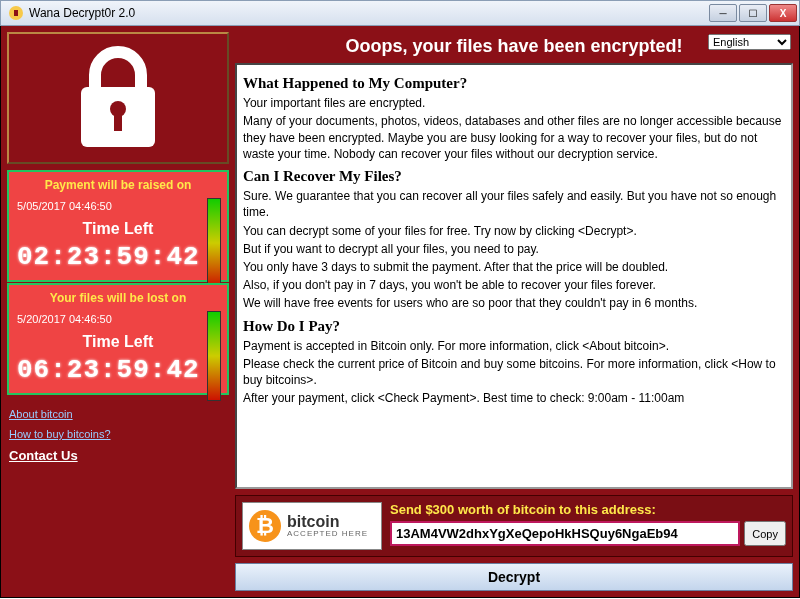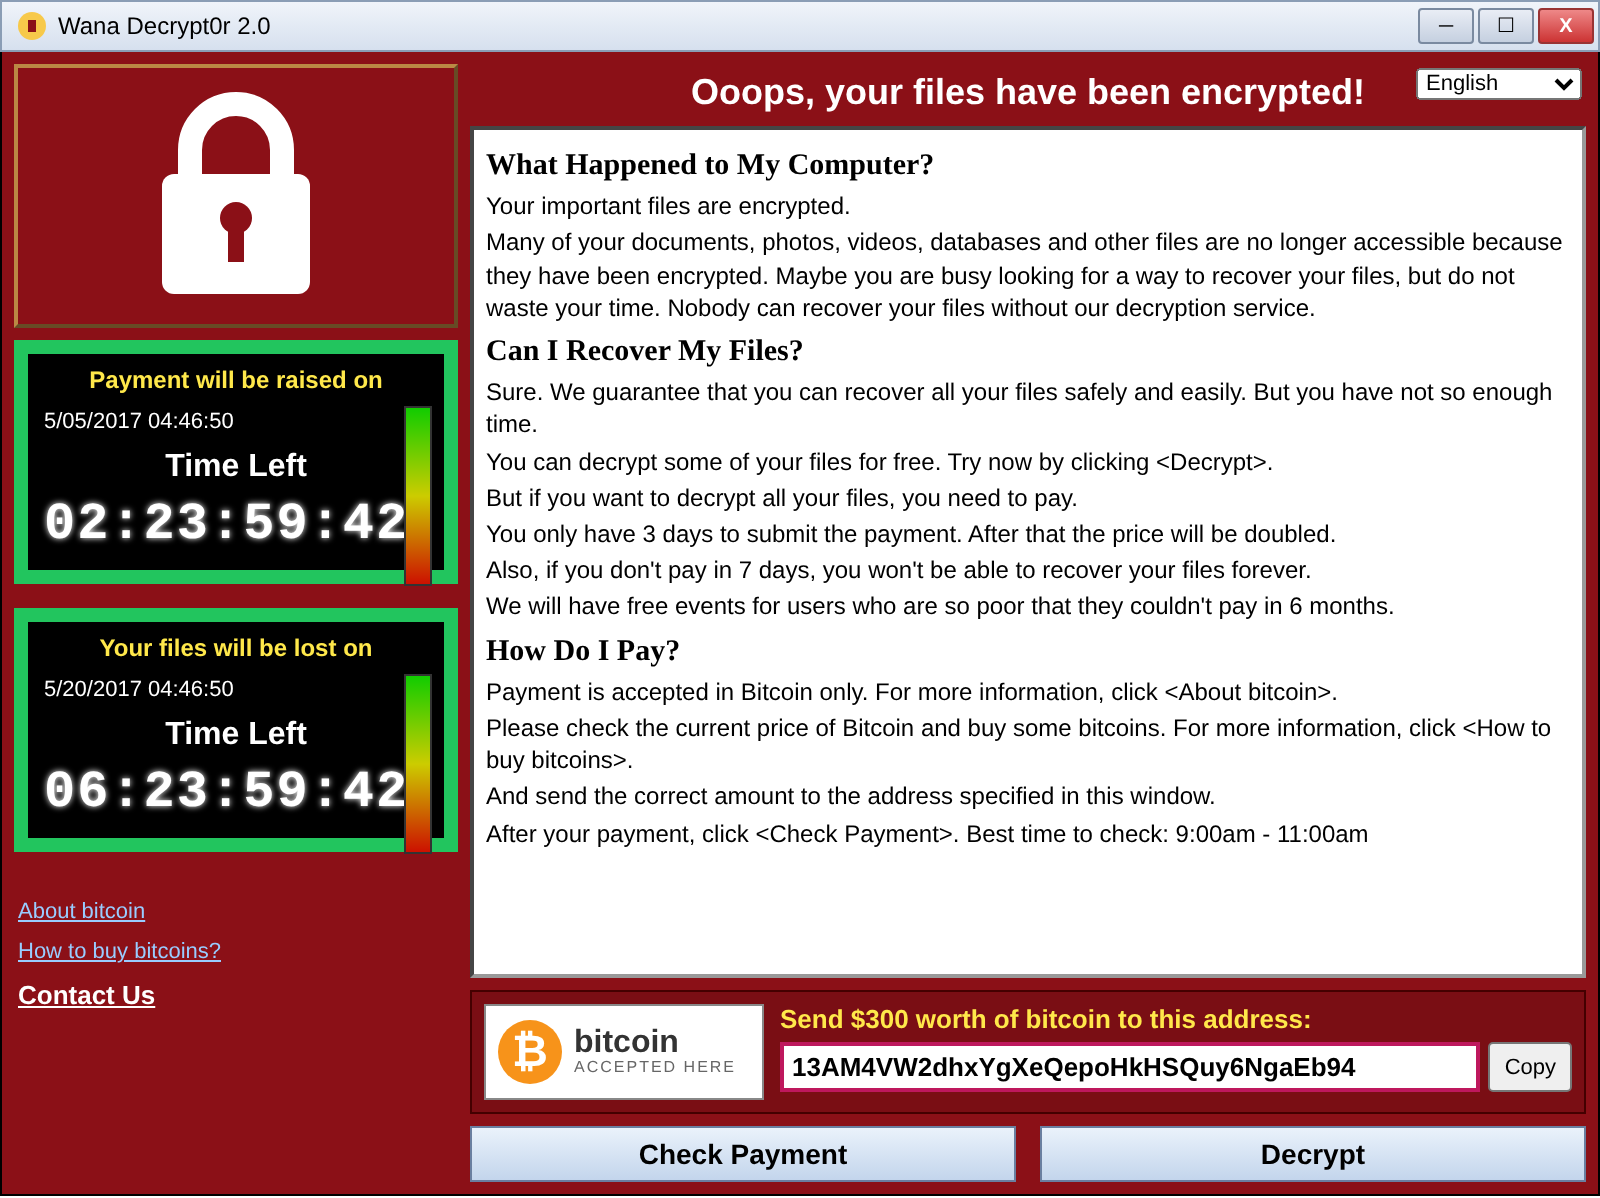--- a/index.html
+++ b/index.html
@@ -6,21 +6,21 @@
 body{font-family:Tahoma,Arial,sans-serif;background:#fff;width:800px;height:599px;overflow:hidden}
 .titlebar{height:26px;background:linear-gradient(to bottom,#f0f4fa,#d6e0ee);border:1px solid #8a9db5;display:flex;align-items:center;padding:0 2px;font-size:12px}
 .titlebar .ticon{width:18px;height:18px;margin:0 4px;display:flex;align-items:center;justify-content:center}
 .titlebar .spacer{flex:1}
 .winbtn{width:28px;height:18px;margin-left:2px;border:1px solid #7a8aa0;background:linear-gradient(to bottom,#e9edf5,#c5d0e0);display:flex;align-items:center;justify-content:center;font-size:10px;border-radius:2px}
 .closebtn{background:linear-gradient(to bottom,#e88,#c33);border-color:#933;color:#fff;font-weight:bold}
 .main{height:572px;background:#8b1017;border:1px solid #000;border-top:none;position:relative;padding:6px;display:flex;gap:6px}
 .left{width:222px;display:flex;flex-direction:column}
 .lockbox{height:132px;border:2px outset #b84;display:flex;align-items:center;justify-content:center;background:#8b1017;margin-bottom:6px}
 .locksvg{width:90px;height:110px}
-.timerbox{border:7px solid #22c55e;background:#000000;padding:6px 8px 8px;margin-bottom:12px;position:relative}
+.timerbox{border:2px solid #22c55e;background:#ef4444;padding:6px 8px 8px;margin-bottom:1px;position:relative}
 .timerbox .hdr{color:#ffe84a;font-weight:bold;font-size:12px;text-align:center;margin-bottom:8px}
 .timerbox .date{color:#fff;font-size:11px;margin-bottom:8px}
 .timerbox .tl{color:#fff;font-size:16px;font-weight:bold;text-align:center;margin-bottom:4px}
 .timerbox .digits{font-family:"Courier New",monospace;font-size:26px;color:#fff;letter-spacing:1px;font-weight:bold;text-shadow:0 0 3px #fff}
 .gbar{position:absolute;right:6px;top:26px;width:14px;height:90px;background:linear-gradient(to bottom,#1c0,#cc0 50%,#c10);border:1px solid #333}
 .links{padding:4px 2px}
 .links a{display:block;color:#9cf;font-size:11px;margin:8px 0;text-decoration:underline}
 .links a.cu{color:#fff;font-size:13px;font-weight:bold}
 .right{flex:1;display:flex;flex-direction:column}
 .ooops{color:#fff;font-weight:bold;font-size:18px;text-align:center;padding:4px 0 6px;position:relative}
@@ -108,21 +108,20 @@
       <h3>Can I Recover My Files?</h3>
       <p>Sure. We guarantee that you can recover all your files safely and easily. But you have not so enough time.</p>
       <p>You can decrypt some of your files for free. Try now by clicking &lt;Decrypt&gt;.</p>
       <p>But if you want to decrypt all your files, you need to pay.</p>
       <p>You only have 3 days to submit the payment. After that the price will be doubled.</p>
       <p>Also, if you don't pay in 7 days, you won't be able to recover your files forever.</p>
       <p>We will have free events for users who are so poor that they couldn't pay in 6 months.</p>
       <h3>How Do I Pay?</h3>
       <p>Payment is accepted in Bitcoin only. For more information, click &lt;About bitcoin&gt;.</p>
       <p>Please check the current price of Bitcoin and buy some bitcoins. For more information, click &lt;How to buy bitcoins&gt;.</p>
-      <p>And send the correct amount to the address specified in this window.</p>
       <p>After your payment, click &lt;Check Payment&gt;. Best time to check: 9:00am - 11:00am</p>
     </div>
 
     <div class="paybox">
       <div class="btclogo">
         <div class="coin">₿</div>
         <div class="txt">
           <span class="b">bitcoin</span>
           <span class="a">ACCEPTED HERE</span>
         </div>
@@ -130,17 +129,16 @@
       <div class="payr">
         <div class="sendlbl">Send $300 worth of bitcoin to this address:</div>
         <div class="addrrow">
           <input type="text" readonly="" value="13AM4VW2dhxYgXeQepoHkHSQuy6NgaEb94" style="">
           <button class="copybtn">Copy</button>
         </div>
       </div>
     </div>
 
     <div class="btnrow">
-      <button class="bigbtn">Check Payment</button>
       <button class="bigbtn">Decrypt</button>
     </div>
   </div>
 </div>
 
 </body></html>

